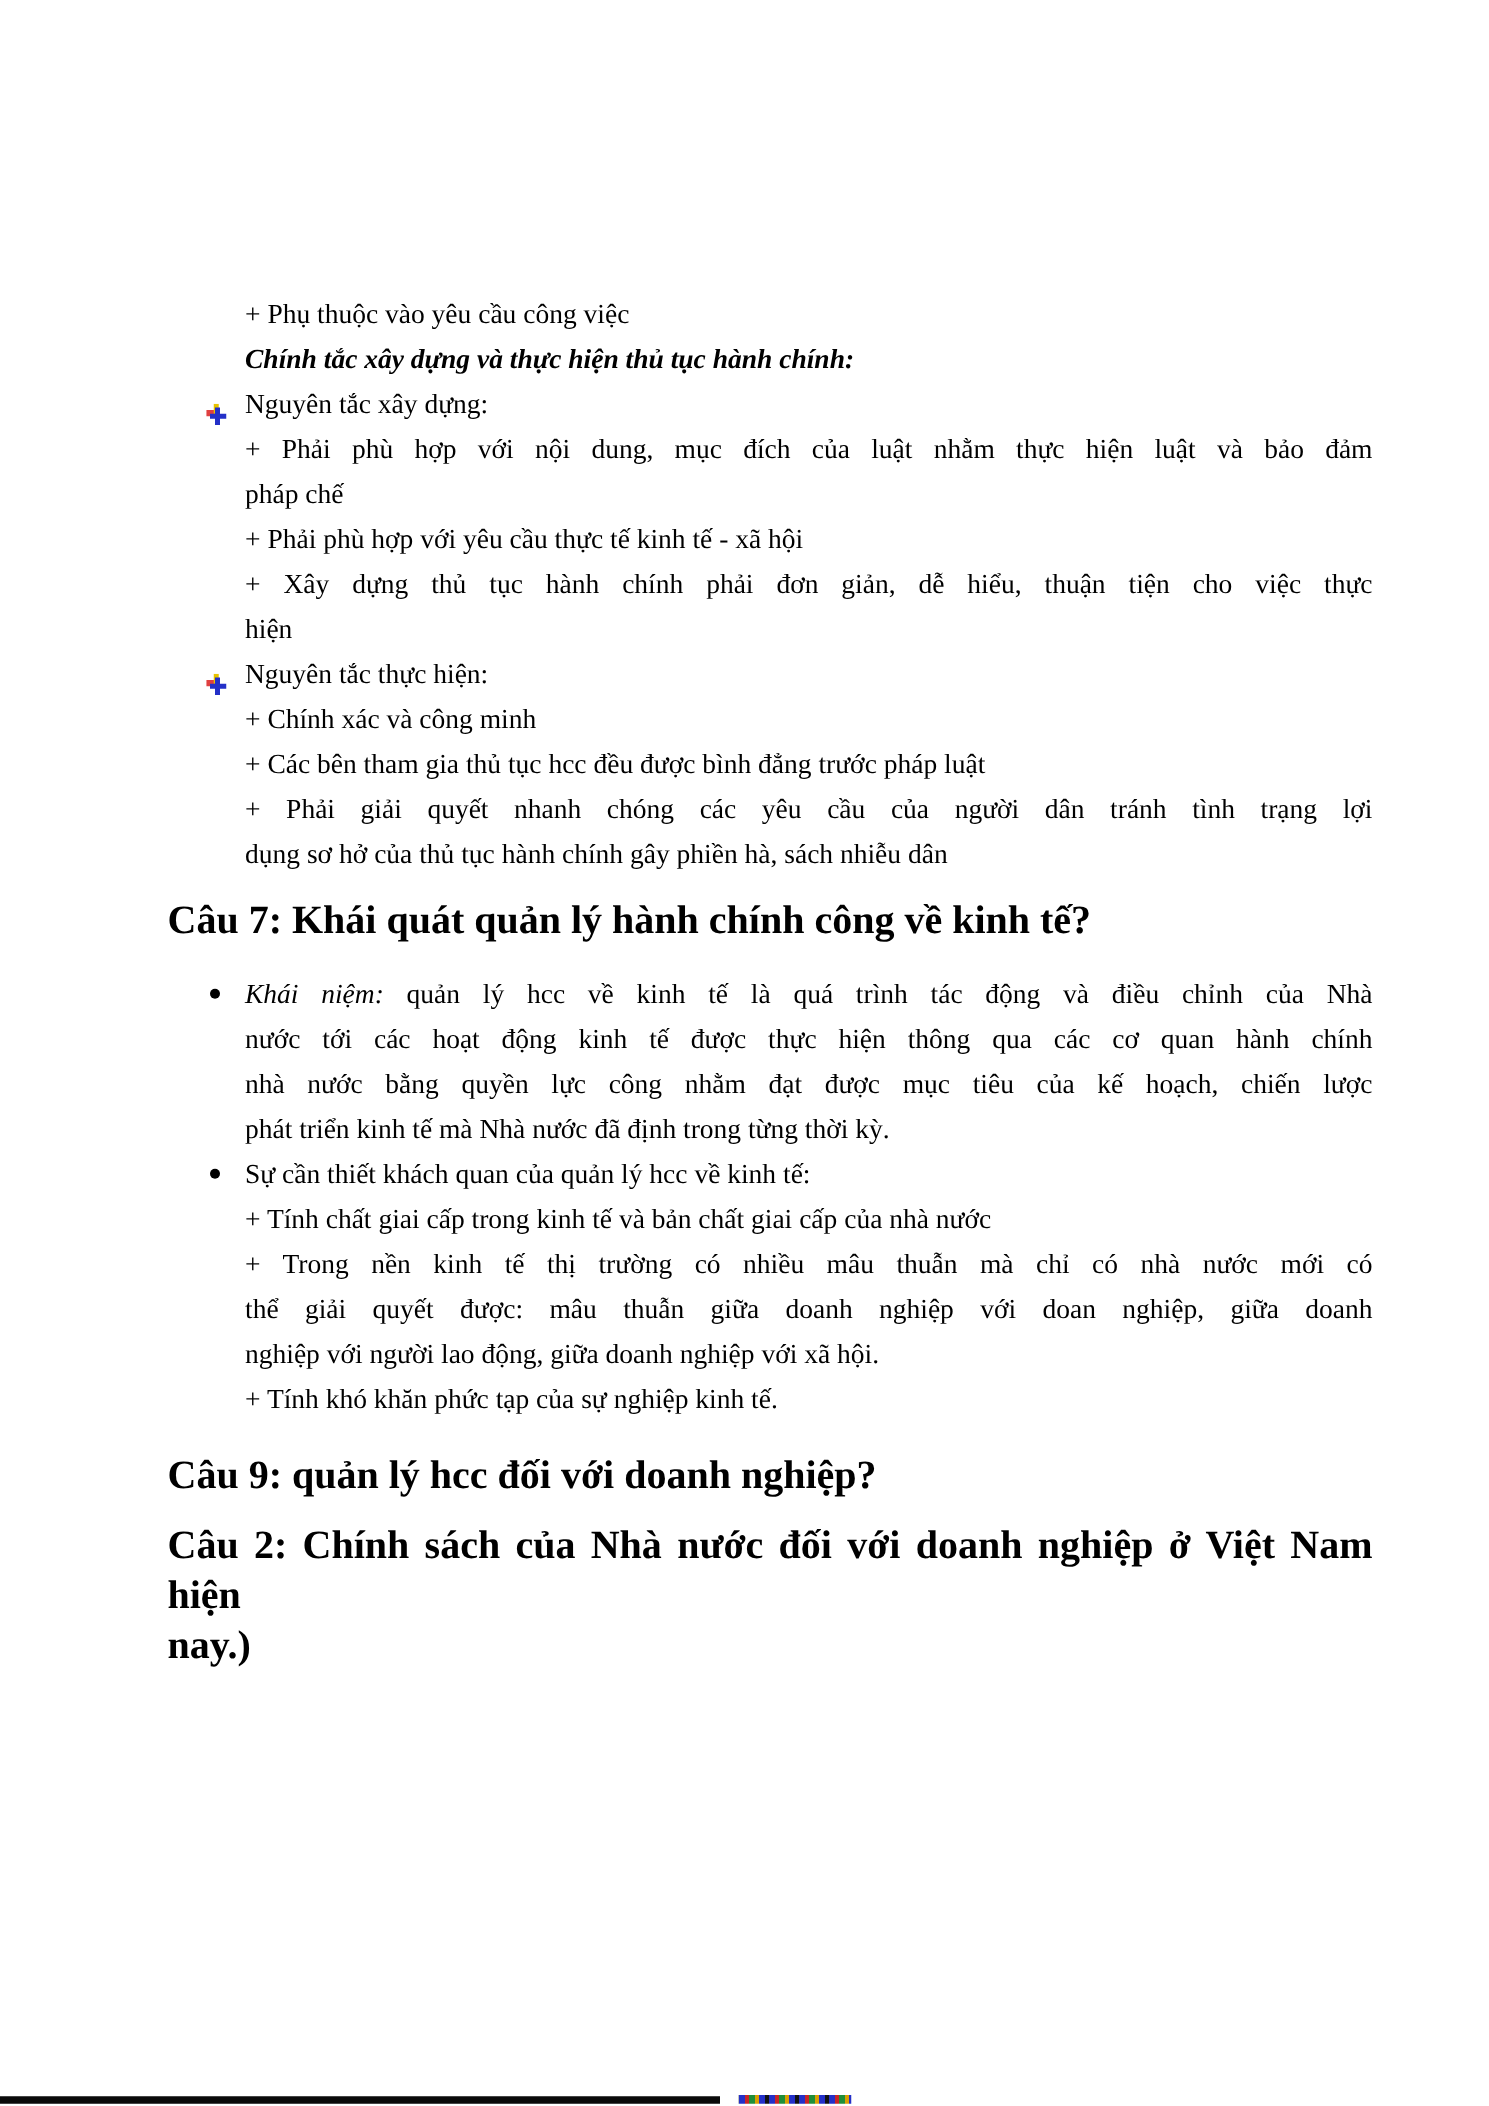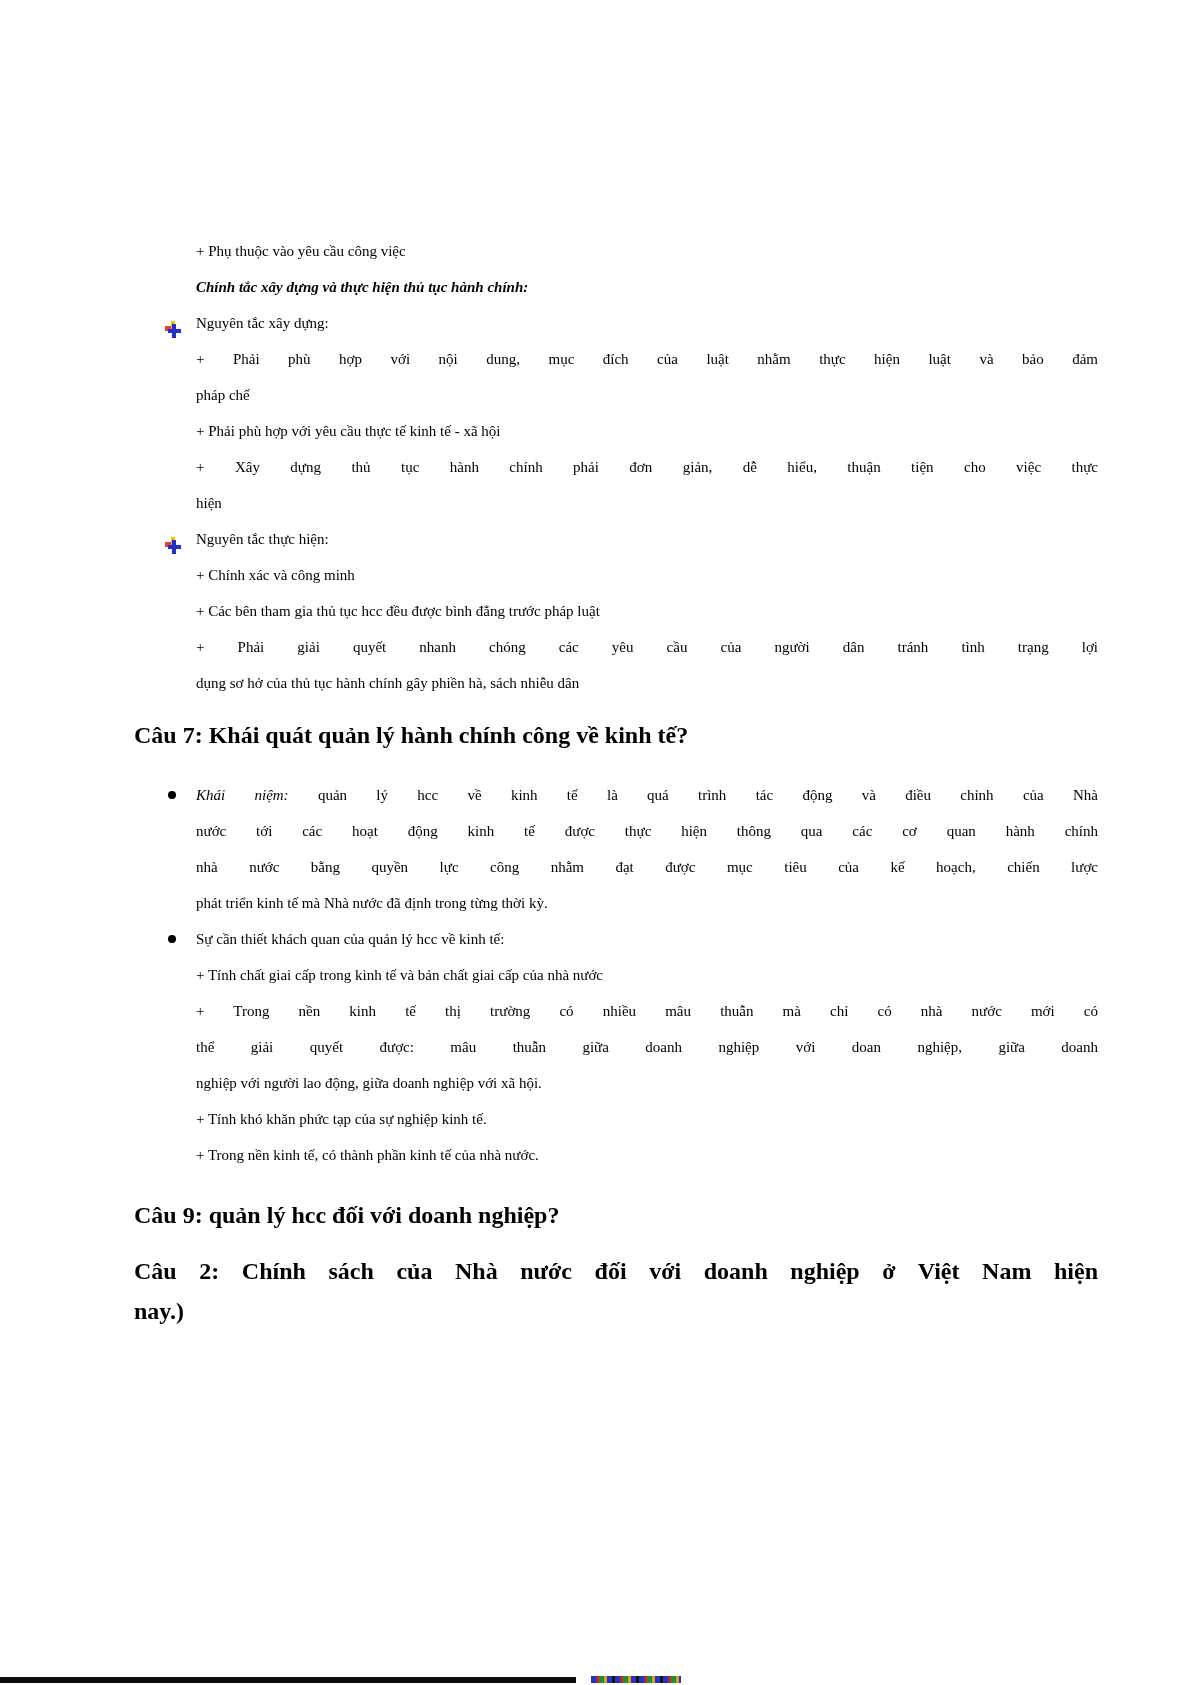--- a/index.html
+++ b/index.html
@@ -20,21 +20,21 @@
     inset: 0;
     background: #ffffff;
   }
   .content {
     padding: 233px 93px 0 134px;
   }
   
   .ln {
     position: relative;
     margin-left: 62px;
-    font-size: 15px;
+    font-size: 22px;
     line-height: 36px;
   }
   .ln:not(.j) { white-space: nowrap; }
   .ln.j {
     text-align: justify;
     text-align-last: justify;
   }
   .ln.bi {
     font-weight: bold;
     font-style: italic;
@@ -53,21 +53,21 @@
     position: absolute;
     left: -28px;
     top: 14px;
     width: 8px;
     height: 8px;
     border-radius: 50%;
     background: #000;
   }
   
   .hd {
-    font-size: 24px;
+    font-size: 32px;
     font-weight: bold;
     line-height: 40px;
     margin: 0;
   }
   .hd.j {
     text-align: justify;
     text-align-last: justify;
   }
   #h7  { margin-top: 14px; }
   .sec7 { margin-top: 22px; }
@@ -148,21 +148,20 @@
       <div class="ln j">nhà nước bằng quyền lực công nhằm đạt được mục tiêu của kế hoạch, chiến lược</div>
       <div class="ln">phát triển kinh tế mà Nhà nước đã định trong từng thời kỳ.</div>
       <div class="ln">
         <span class="dot-bullet"></span><span>Sự cần thiết khách quan của quản lý hcc về kinh tế:</span>
       </div>
       <div class="ln">+ Tính chất giai cấp trong kinh tế và bản chất giai cấp của nhà nước</div>
       <div class="ln j">+ Trong nền kinh tế thị trường có nhiều mâu thuẫn mà chỉ có nhà nước mới có</div>
       <div class="ln j">thể giải quyết được: mâu thuẫn giữa doanh nghiệp với doan nghiệp, giữa doanh</div>
       <div class="ln">nghiệp với người lao động, giữa doanh nghiệp với xã hội.</div>
       <div class="ln">+ Tính khó khăn phức tạp của sự nghiệp kinh tế.</div>
-      <div class="ln">+ Trong nền kinh tế, có thành phần kinh tế của nhà  nước.</div>
     </div>
 
     <div class="hd" id="h9">Câu 9: quản lý hcc đối với doanh nghiệp?</div>
 
 
     <div id="cau2-para">
       <div class="hd j">Câu 2: Chính sách của Nhà nước đối với doanh nghiệp ở Việt Nam hiện</div>
       <div class="hd">nay.)</div>
     </div>
 

